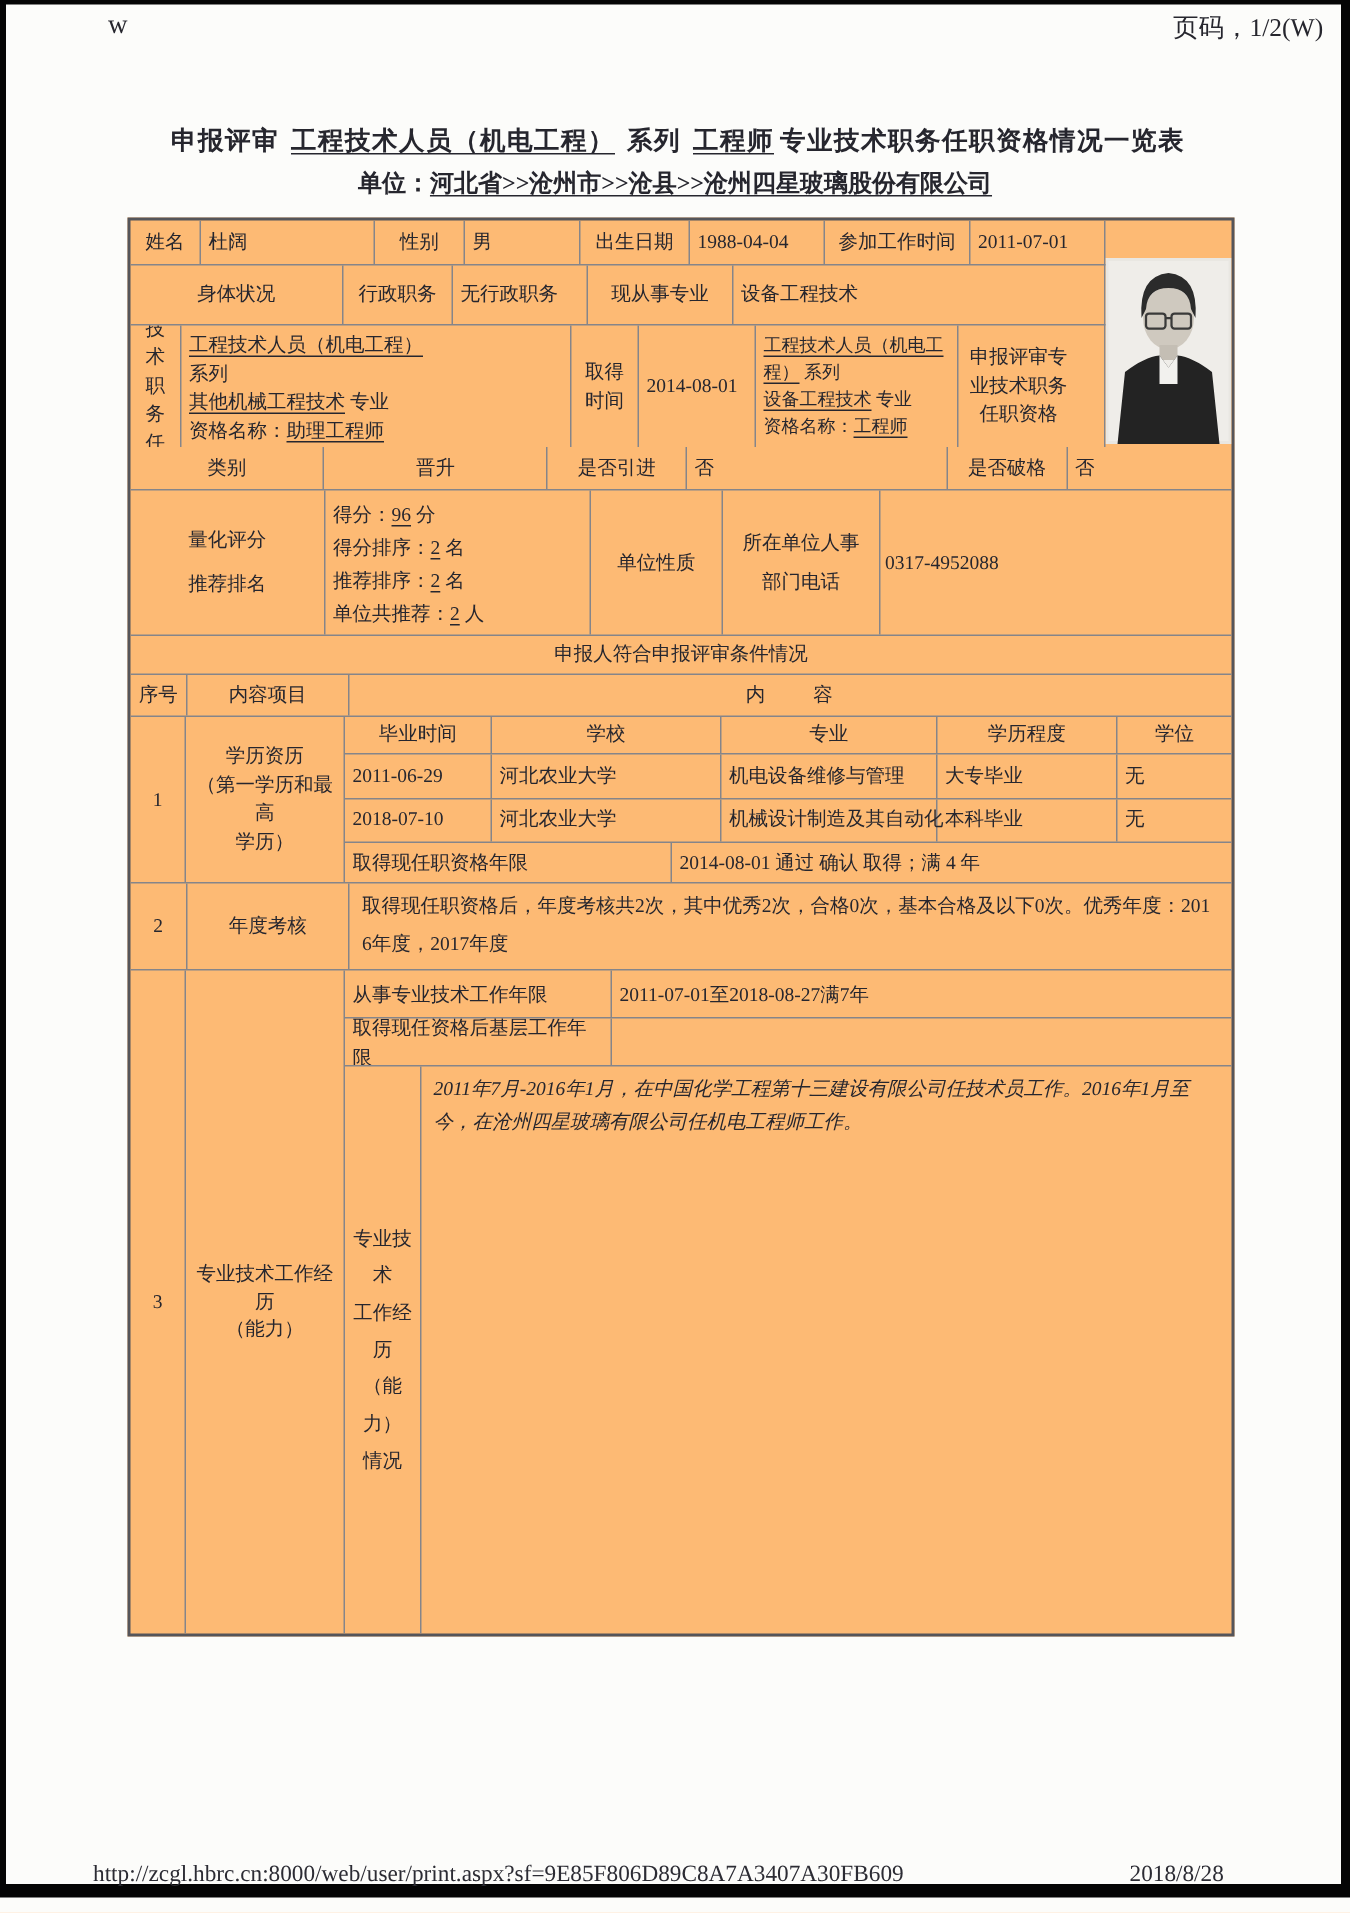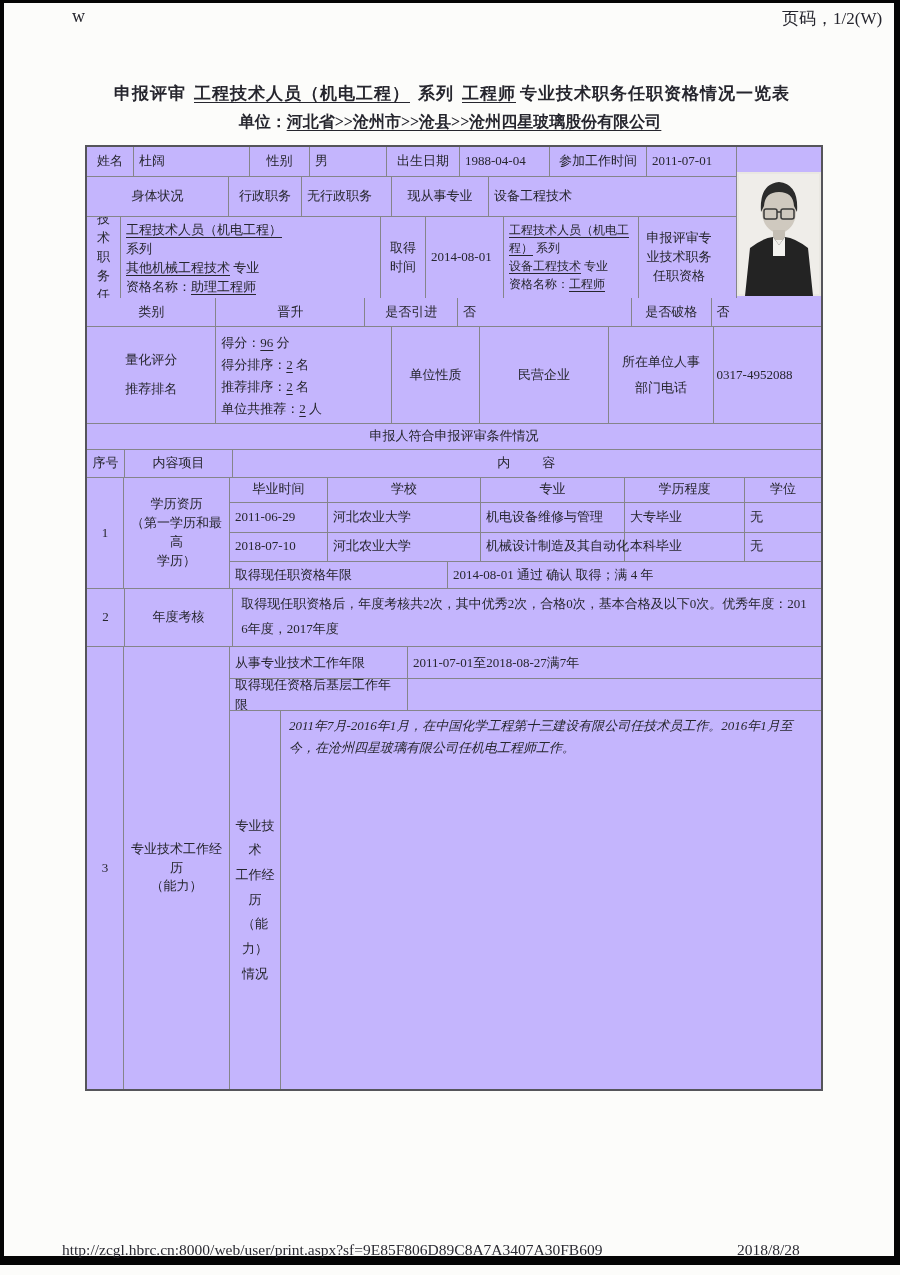--- a/index.html
+++ b/index.html
@@ -13,21 +13,21 @@
   .bar-right{right:0;top:0;width:6px;height:1263px;}
   .bar-bottom{left:0;top:1256px;width:900px;height:9px;}
 
   .corner-w{position:absolute;left:72px;top:6px;font-size:18px;}
   .pageno{position:absolute;left:782px;top:7px;font-size:17px;}
   .title{position:absolute;left:0;top:82px;width:100%;text-align:center;font-size:17px;font-weight:bold;letter-spacing:1px;}
   .unitline{position:absolute;left:0;top:112px;width:100%;text-align:center;font-size:16px;font-weight:bold;}
   .u{text-decoration:underline;text-underline-offset:3px;}
   .seg{margin:0 4px;}
 
-  .tbl{position:absolute;left:85px;top:145px;width:738px;border:2px solid #55555a;box-sizing:border-box;background:#c4b5fd;}
+  .tbl{position:absolute;left:85px;top:145px;width:738px;border:2px solid #55555a;box-sizing:border-box;background:#fdba74;}
   .tbl *{box-sizing:border-box;}
   .r{display:flex;border-bottom:1px solid #85858a;}
   .nb{border-bottom:none;}
   .c{border-right:1px solid #85858a;padding:2px 5px;font-size:13px;line-height:1.45;
      display:flex;align-items:center;word-break:break-all;overflow:hidden;}
   .c:last-child{border-right:none;}
   .ctr{justify-content:center;text-align:center;}
   .topal{align-items:flex-start;}
   .pl{white-space:pre-line;}
 
@@ -37,21 +37,21 @@
      display:flex;align-items:flex-end;justify-content:center;}
   .qual-line{display:block;line-height:19px;}
   .qual12{font-size:12px;line-height:18px;display:block;}
   .score-line{display:block;line-height:22px;text-align:left;}
   .vwrap{line-height:1.9;}
   .spread{letter-spacing:2px;}
   .expcell{align-items:flex-start;line-height:1.7;padding:4px 8px;font-style:italic;}
   .yearcell{line-height:1.5;}
 
   .footer{position:absolute;left:62px;top:1241px;width:800px;height:17px;overflow:hidden;font-size:15.5px;color:#2c2c34;white-space:nowrap;}
-  .footer .fdate{position:absolute;left:675px;top:0;}
+  .footer .fdate{position:absolute;left:691px;top:0;}
 </style>
 </head>
 <body>
 
 <div class="page">
   <div class="bar bar-top"></div>
   <div class="bar bar-left"></div>
   <div class="bar bar-right"></div>
   <div class="bar bar-bottom"></div>
 
@@ -132,21 +132,20 @@
     <div class="r" style="height:97px">
       <div class="c ctr pl" style="width:130px;line-height:2.2">量化评分
 推荐排名</div>
       <div class="c" style="width:177px;display:block;padding-top:5px">
         <span class="score-line"><span>得分：</span><span class="u">96</span><span> 分</span></span>
         <span class="score-line"><span>得分排序：</span><span class="u">2</span><span> 名</span></span>
         <span class="score-line"><span>推荐排序：</span><span class="u">2</span><span> 名</span></span>
         <span class="score-line"><span>单位共推荐：</span><span class="u">2</span><span> 人</span></span>
       </div>
       <div class="c ctr" style="width:88px">单位性质</div>
-      <div class="c ctr" style="width:130px">民营企业</div>
       <div class="c ctr pl" style="width:105px;line-height:2">所在单位人事
 部门电话</div>
       <div class="c" style="width:108px;padding:2px 3px">0317-4952088</div>
     </div>
 
     <div class="r" style="height:26px">
       <div class="c ctr" style="width:738px">申报人符合申报评审条件情况</div>
     </div>
 
     <div class="r" style="height:28px">

